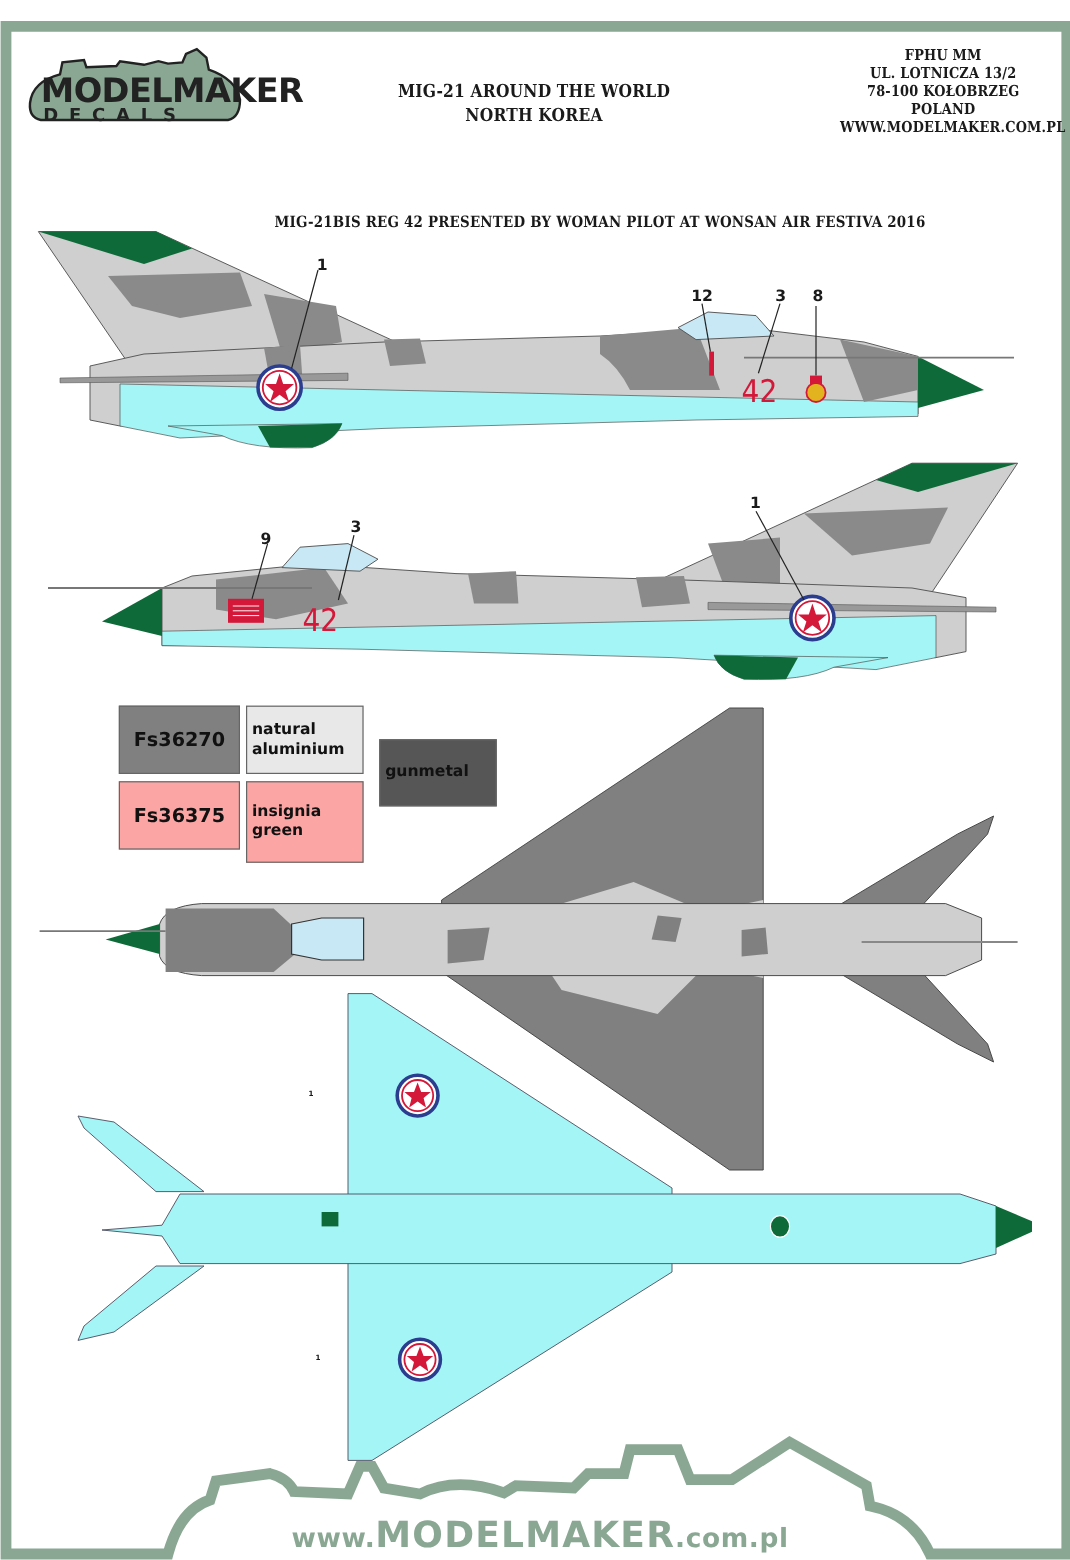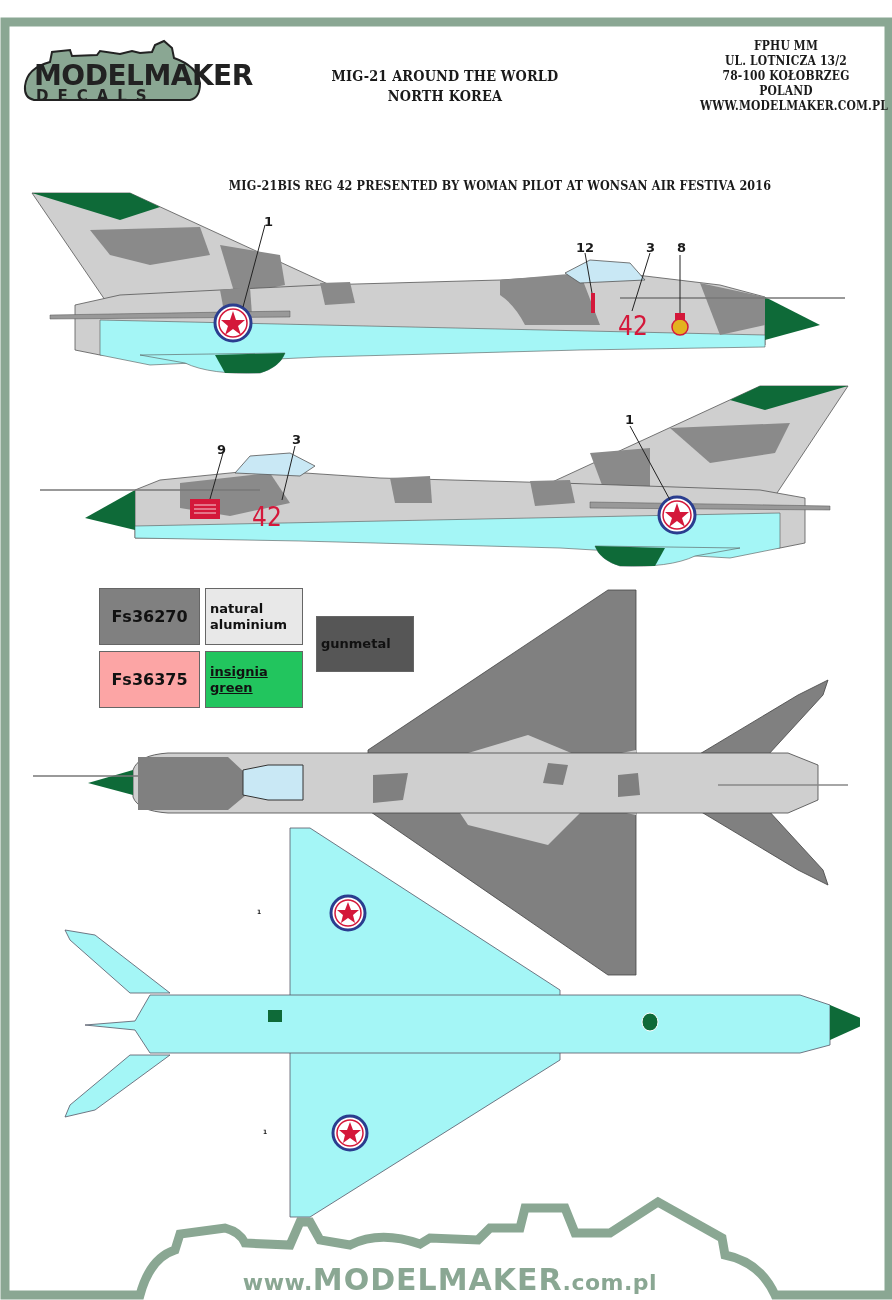--- a/index.html
+++ b/index.html
@@ -138,21 +138,21 @@
 </svg>
 <span class="callout" style="left:217px;top:442px">9</span>
 <span class="callout" style="left:292px;top:432px">3</span>
 <span class="callout" style="left:625px;top:412px">1</span>
 
 <div class="swatch big" style="left: 99px; top: 588px; width: 101px; height: 57px; background: rgb(128, 128, 128);">Fs36270</div>
 <div class="swatch small" style="left: 205px; top: 588px; width: 98px; height: 57px; background: rgb(232, 232, 232);">natural
 aluminium</div>
 <div class="swatch small" style="left: 316px; top: 588px; width: 98px; height: 56px; background: rgb(86, 86, 86); margin-top: 28px;">gunmetal</div>
 <div class="swatch big" style="left: 99px; top: 651px; width: 101px; height: 57px; background: #fca5a5;">Fs36375</div>
-<div class="swatch small" style="left: 205px; top: 651px; width: 98px; height: 57px; background: #22c55e; text-decoration: underline;">insignia
+<div class="swatch small" style="left: 205px; top: 651px; width: 98px; height: 68px; background: #fca5a5;">insignia
 green</div>
 
 <svg class="ac" style="left:28px;top:585px" width="830" height="395" viewBox="0 0 830 395">
 
   <path d="M340,165 L580,5 L608,5 L608,390 L580,390 L340,225 Z" fill="#808080" stroke="#444" stroke-width="0.8"></path>
   <path d="M400,180 L500,150 L560,175 L608,165 L608,230 L560,220 L520,260 L440,240 Z" fill="#cfcfcf"></path>
 
   <path d="M670,170 L770,110 L800,95 L795,110 L740,170 Z" fill="#808080" stroke="#444" stroke-width="0.8"></path>
   <path d="M670,225 L770,285 L800,300 L795,285 L740,225 Z" fill="#808080" stroke="#444" stroke-width="0.8"></path>
 

